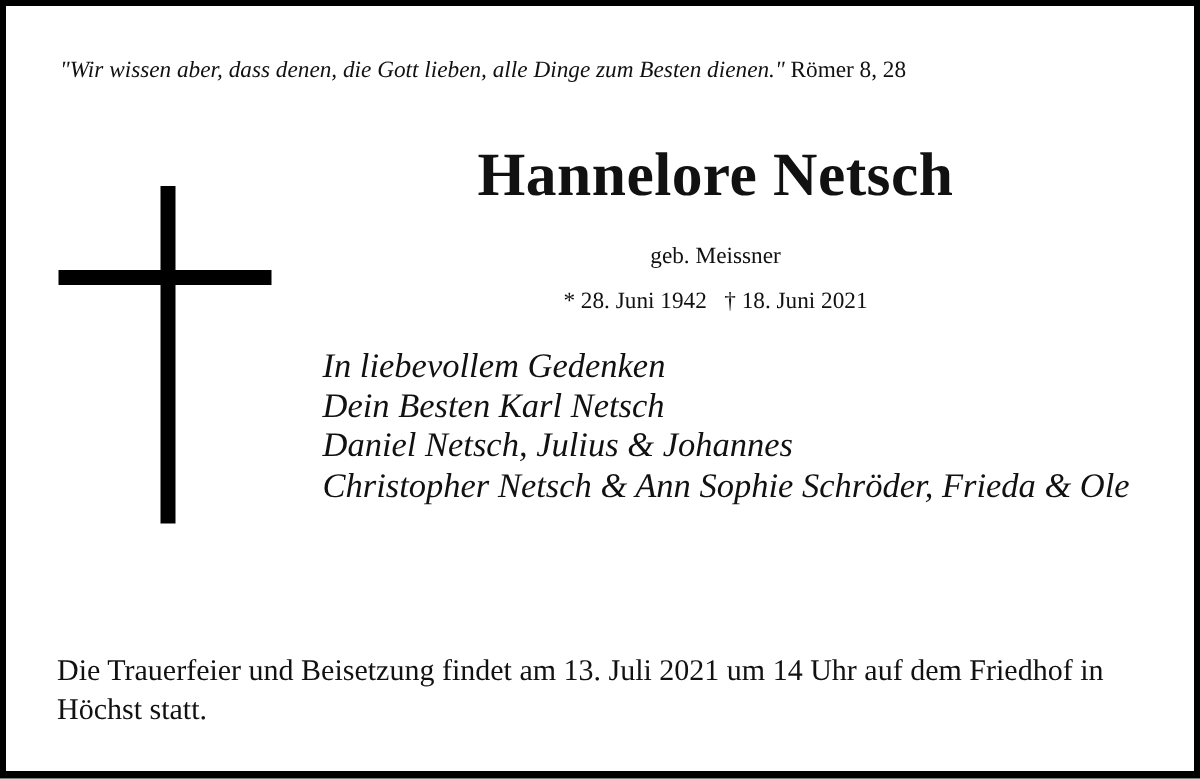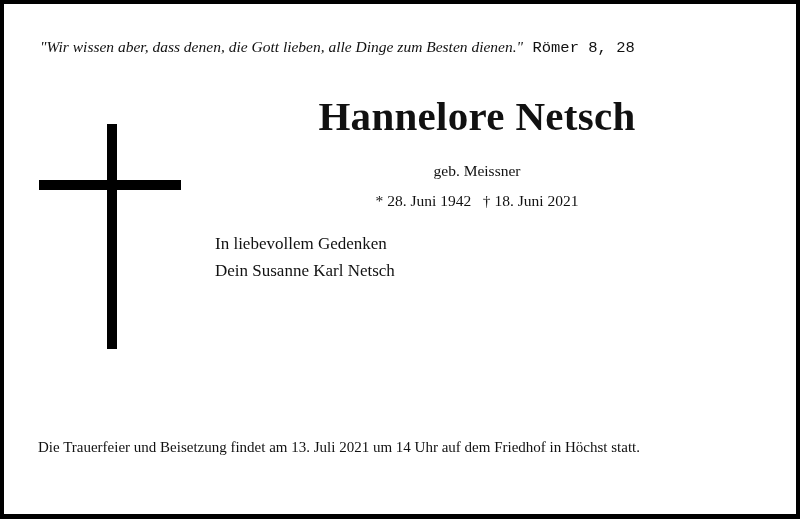--- a/index.html
+++ b/index.html
@@ -12,46 +12,46 @@
       border-bottom-width: 5px;
       background: #ffffff;
       font-family: "Liberation Serif", "DejaVu Serif", serif;
       color: #111111;
     }
     .quote {
       position: absolute; left: 36px; top: 34px;
       font-size: 15.5px; white-space: nowrap;
     }
     .quote .verse { font-style: italic; }
-    .quote .ref { font-style: normal; font-family: Liberation Mono, monospace; }
+    .quote .ref { font-style: normal; }
     .name {
       position: absolute; left: 0; top: 88px; width: 946px;
       text-align: center;
       font-size: 41px; font-weight: bold; letter-spacing: 0.3px;
       white-space: nowrap;
     }
     .maiden {
       position: absolute; left: 0; top: 158px; width: 946px;
       text-align: center; font-size: 15.5px;
     }
     .dates {
       position: absolute; left: 0; top: 188px; width: 946px;
       text-align: center; font-size: 15.5px; white-space: pre;
     }
     .cross { position: absolute; left: 0; top: 0; }
     .cross .v { position: absolute; left: 103px; top: 120px; width: 10px; height: 225px; background: #000; }
     .cross .h { position: absolute; left: 35px; top: 176px; width: 142px; height: 10px; background: #000; }
     .mourners {
       position: absolute; left: 211px; top: 227px;
-      font-size: 17px; line-height: 26.5px;
+      font-size: 23px; line-height: 26.5px; font-style: italic;
     }
     .mourners div { white-space: nowrap; }
     .ceremony {
       position: absolute; left: 34px; top: 430px; width: 740px;
-      font-size: 15px; line-height: 26px;
+      font-size: 20px; line-height: 26px;
     }
   </style>
 </head>
 <body>
 
 <div class="frame">
 
   <div class="quote">
     <span class="verse">"Wir wissen aber, dass denen, die Gott lieben, alle Dinge zum Besten dienen."</span><span class="ref"> Römer 8, 28</span>
   </div>
@@ -60,18 +60,20 @@
     <div class="v"></div>
     <div class="h"></div>
   </div>
 
   <div class="name">Hannelore Netsch</div>
   <div class="maiden">geb. Meissner</div>
   <div class="dates">* 28. Juni 1942   † 18. Juni 2021</div>
 
   <div class="mourners">
     <div>In liebevollem Gedenken</div>
-    <div>Dein Susanne Karl Netsch</div>
+    <div>Dein Besten Karl Netsch</div>
+    <div>Daniel Netsch, Julius &amp; Johannes</div>
+    <div>Christopher Netsch &amp; Ann Sophie Schröder, Frieda &amp; Ole</div>
   </div>
 
   <div class="ceremony">Die Trauerfeier und Beisetzung findet am 13. Juli 2021 um 14 Uhr auf dem Friedhof in Höchst statt.</div>
 
 </div>
 
 </body></html>

